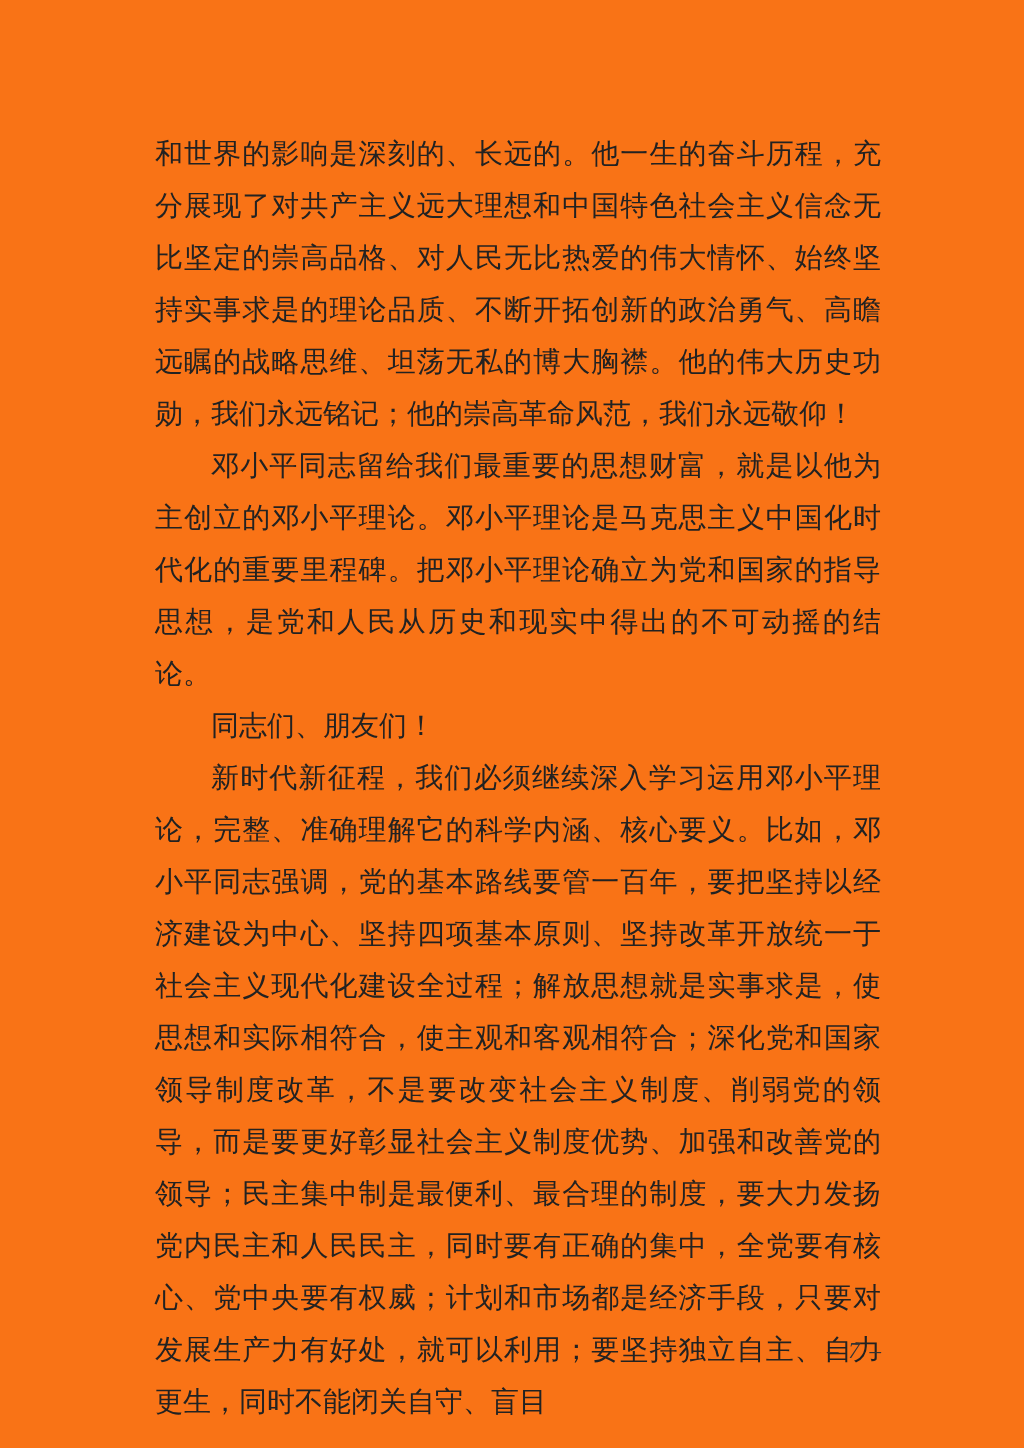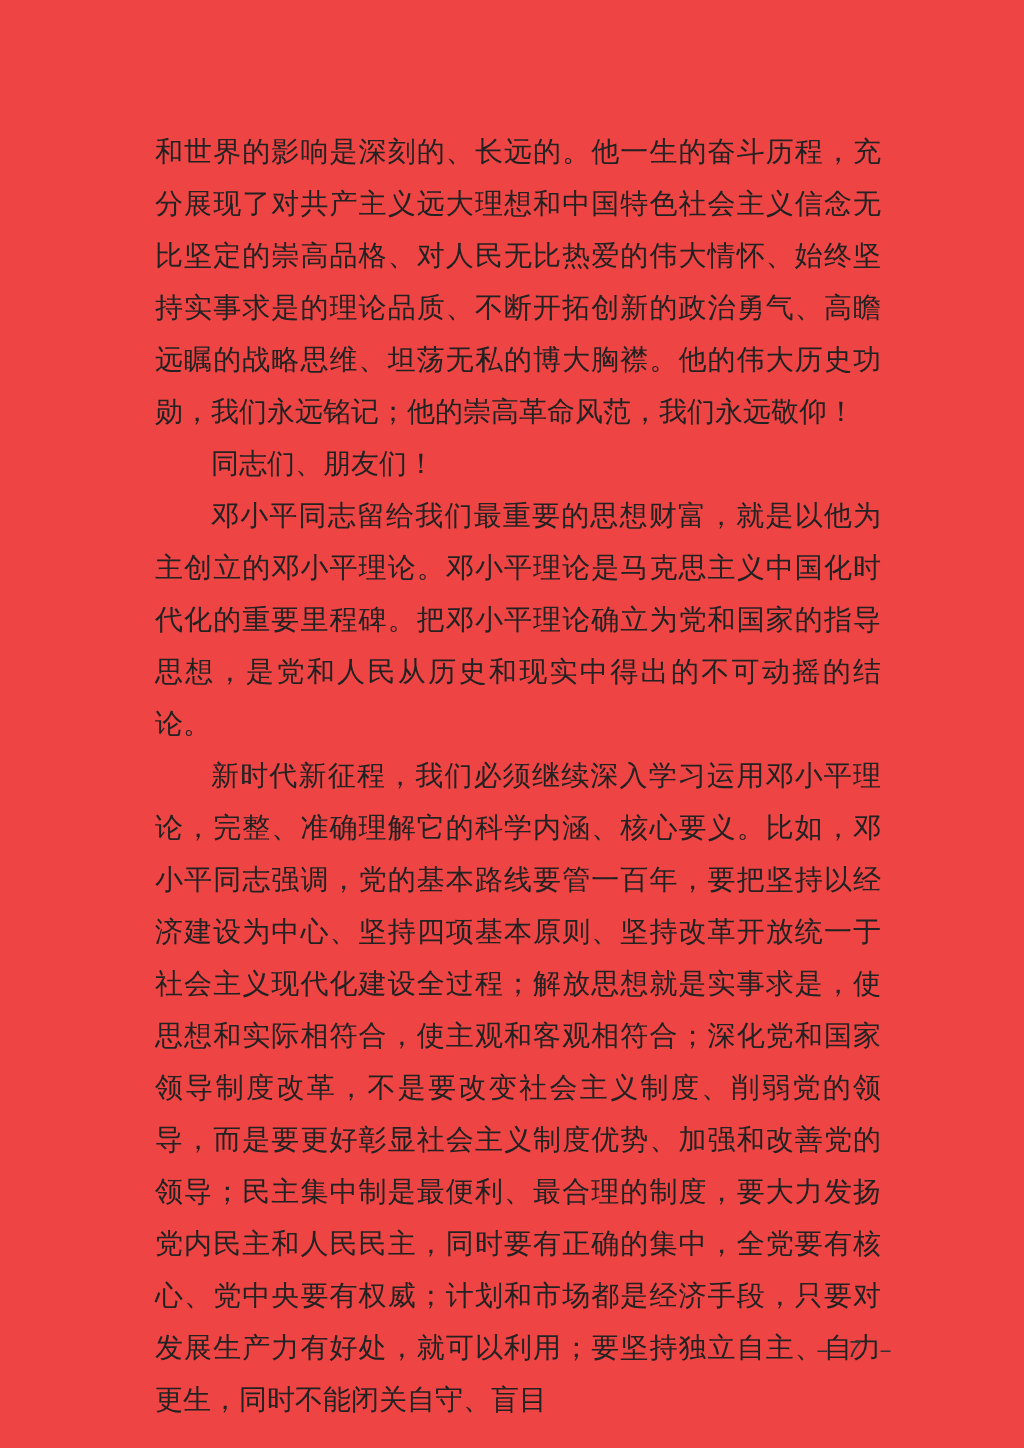--- a/index.html
+++ b/index.html
@@ -4,23 +4,23 @@
 <style>
   html, body {
     margin: 0;
     padding: 0;
     background: #ffffff;
   }
   .page {
     position: relative;
     width: 1024px;
     height: 1448px;
-    background: #ef4444;
+    background: #f97316;
     overflow: hidden;
-    font-family: Liberation Mono, monospace;
+    font-family: Liberation Serif, serif;
   }
   .doc-body {
     position: absolute;
     left: 155px;
     top: 128px;
     width: 726px;
     font-size: 28px;
     line-height: 52px;
     color: #222222;
     text-align: justify;
@@ -46,19 +46,19 @@
     letter-spacing: 2px;
     line-height: 30px;
   }
 </style>
 </head>
 <body>
 
 <div class="page">
   <div class="doc-body">
     <p>和世界的影响是深刻的、长远的。他一生的奋斗历程，充分展现了对共产主义远大理想和中国特色社会主义信念无比坚定的崇高品格、对人民无比热爱的伟大情怀、始终坚持实事求是的理论品质、不断开拓创新的政治勇气、高瞻远瞩的战略思维、坦荡无私的博大胸襟。他的伟大历史功勋，我们永远铭记；他的崇高革命风范，我们永远敬仰！</p>
+    <p class="indent">邓小平同志留给我们最重要的思想财富，就是以他为主创立的邓小平理论。邓小平理论是马克思主义中国化时代化的重要里程碑。把邓小平理论确立为党和国家的指导思想，是党和人民从历史和现实中得出的不可动摇的结论。</p>
     <p class="indent">同志们、朋友们！</p>
-    <p class="indent">邓小平同志留给我们最重要的思想财富，就是以他为主创立的邓小平理论。邓小平理论是马克思主义中国化时代化的重要里程碑。把邓小平理论确立为党和国家的指导思想，是党和人民从历史和现实中得出的不可动摇的结论。</p>
     <p class="indent">新时代新征程，我们必须继续深入学习运用邓小平理论，完整、准确理解它的科学内涵、核心要义。比如，邓小平同志强调，党的基本路线要管一百年，要把坚持以经济建设为中心、坚持四项基本原则、坚持改革开放统一于社会主义现代化建设全过程；解放思想就是实事求是，使思想和实际相符合，使主观和客观相符合；深化党和国家领导制度改革，不是要改变社会主义制度、削弱党的领导，而是要更好彰显社会主义制度优势、加强和改善党的领导；民主集中制是最便利、最合理的制度，要大力发扬党内民主和人民民主，同时要有正确的集中，全党要有核心、党中央要有权威；计划和市场都是经济手段，只要对发展生产力有好处，就可以利用；要坚持独立自主、自力更生，同时不能闭关自守、盲目</p>
   </div>
 
   <div class="page-number">– 7 –</div>
 </div>
 
 </body></html>

